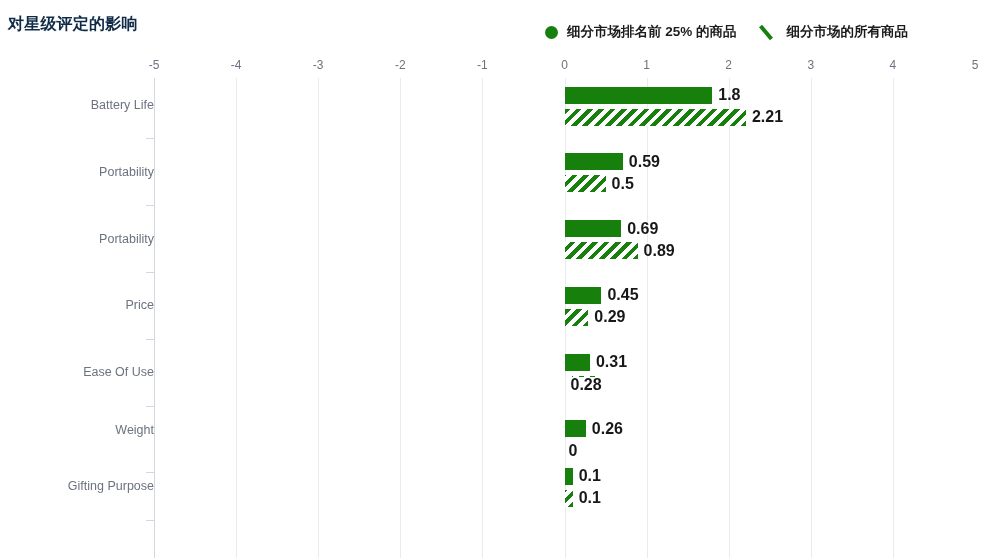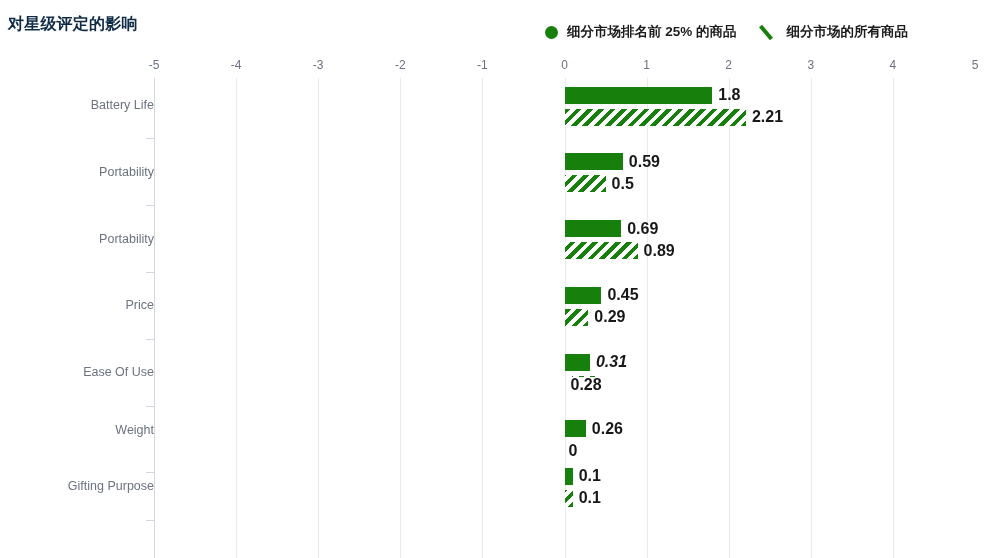--- a/index.html
+++ b/index.html
@@ -270,21 +270,21 @@
             <span class="bar-value">0.45</span>
           </div>
           <div class="bar-wrap" style="left: 564.5px; top: 35.9px; height: 17px;">
             <div class="bar hatched" style="width: 23.809px;"></div>
             <span class="bar-value">0.29</span>
           </div>
         </div>
         <div class="cat-row" style="top: 261.8px; height: 66.8px;">
           <div class="cat-label" style="top: 25.4px;">Ease Of Use</div>
           <div class="axis-tickmark" style="left: 146px; top: 65.8px; position: absolute;"></div>
-          <div class="bar-wrap" style="left: 564.5px; top: 13.9px; height: 17px; font-style: italic;">
+          <div class="bar-wrap" style="left: 564.5px; top: 13.9px; height: 17px;">
             <div class="bar solid" style="width: 25.451px;"></div>
             <span class="bar-value">0.31</span>
           </div>
           <div class="bar-wrap" style="left: 564.5px; top: 35.9px; height: 17px; flex-direction: column;">
             <div class="bar hatched" style="width: 22.988px;"></div>
             <span class="bar-value">0.28</span>
           </div>
         </div>
         <div class="cat-row" style="top: 328.6px; height: 66.8px;">
           <div class="cat-label" style="top: 16px;">Weight</div>

